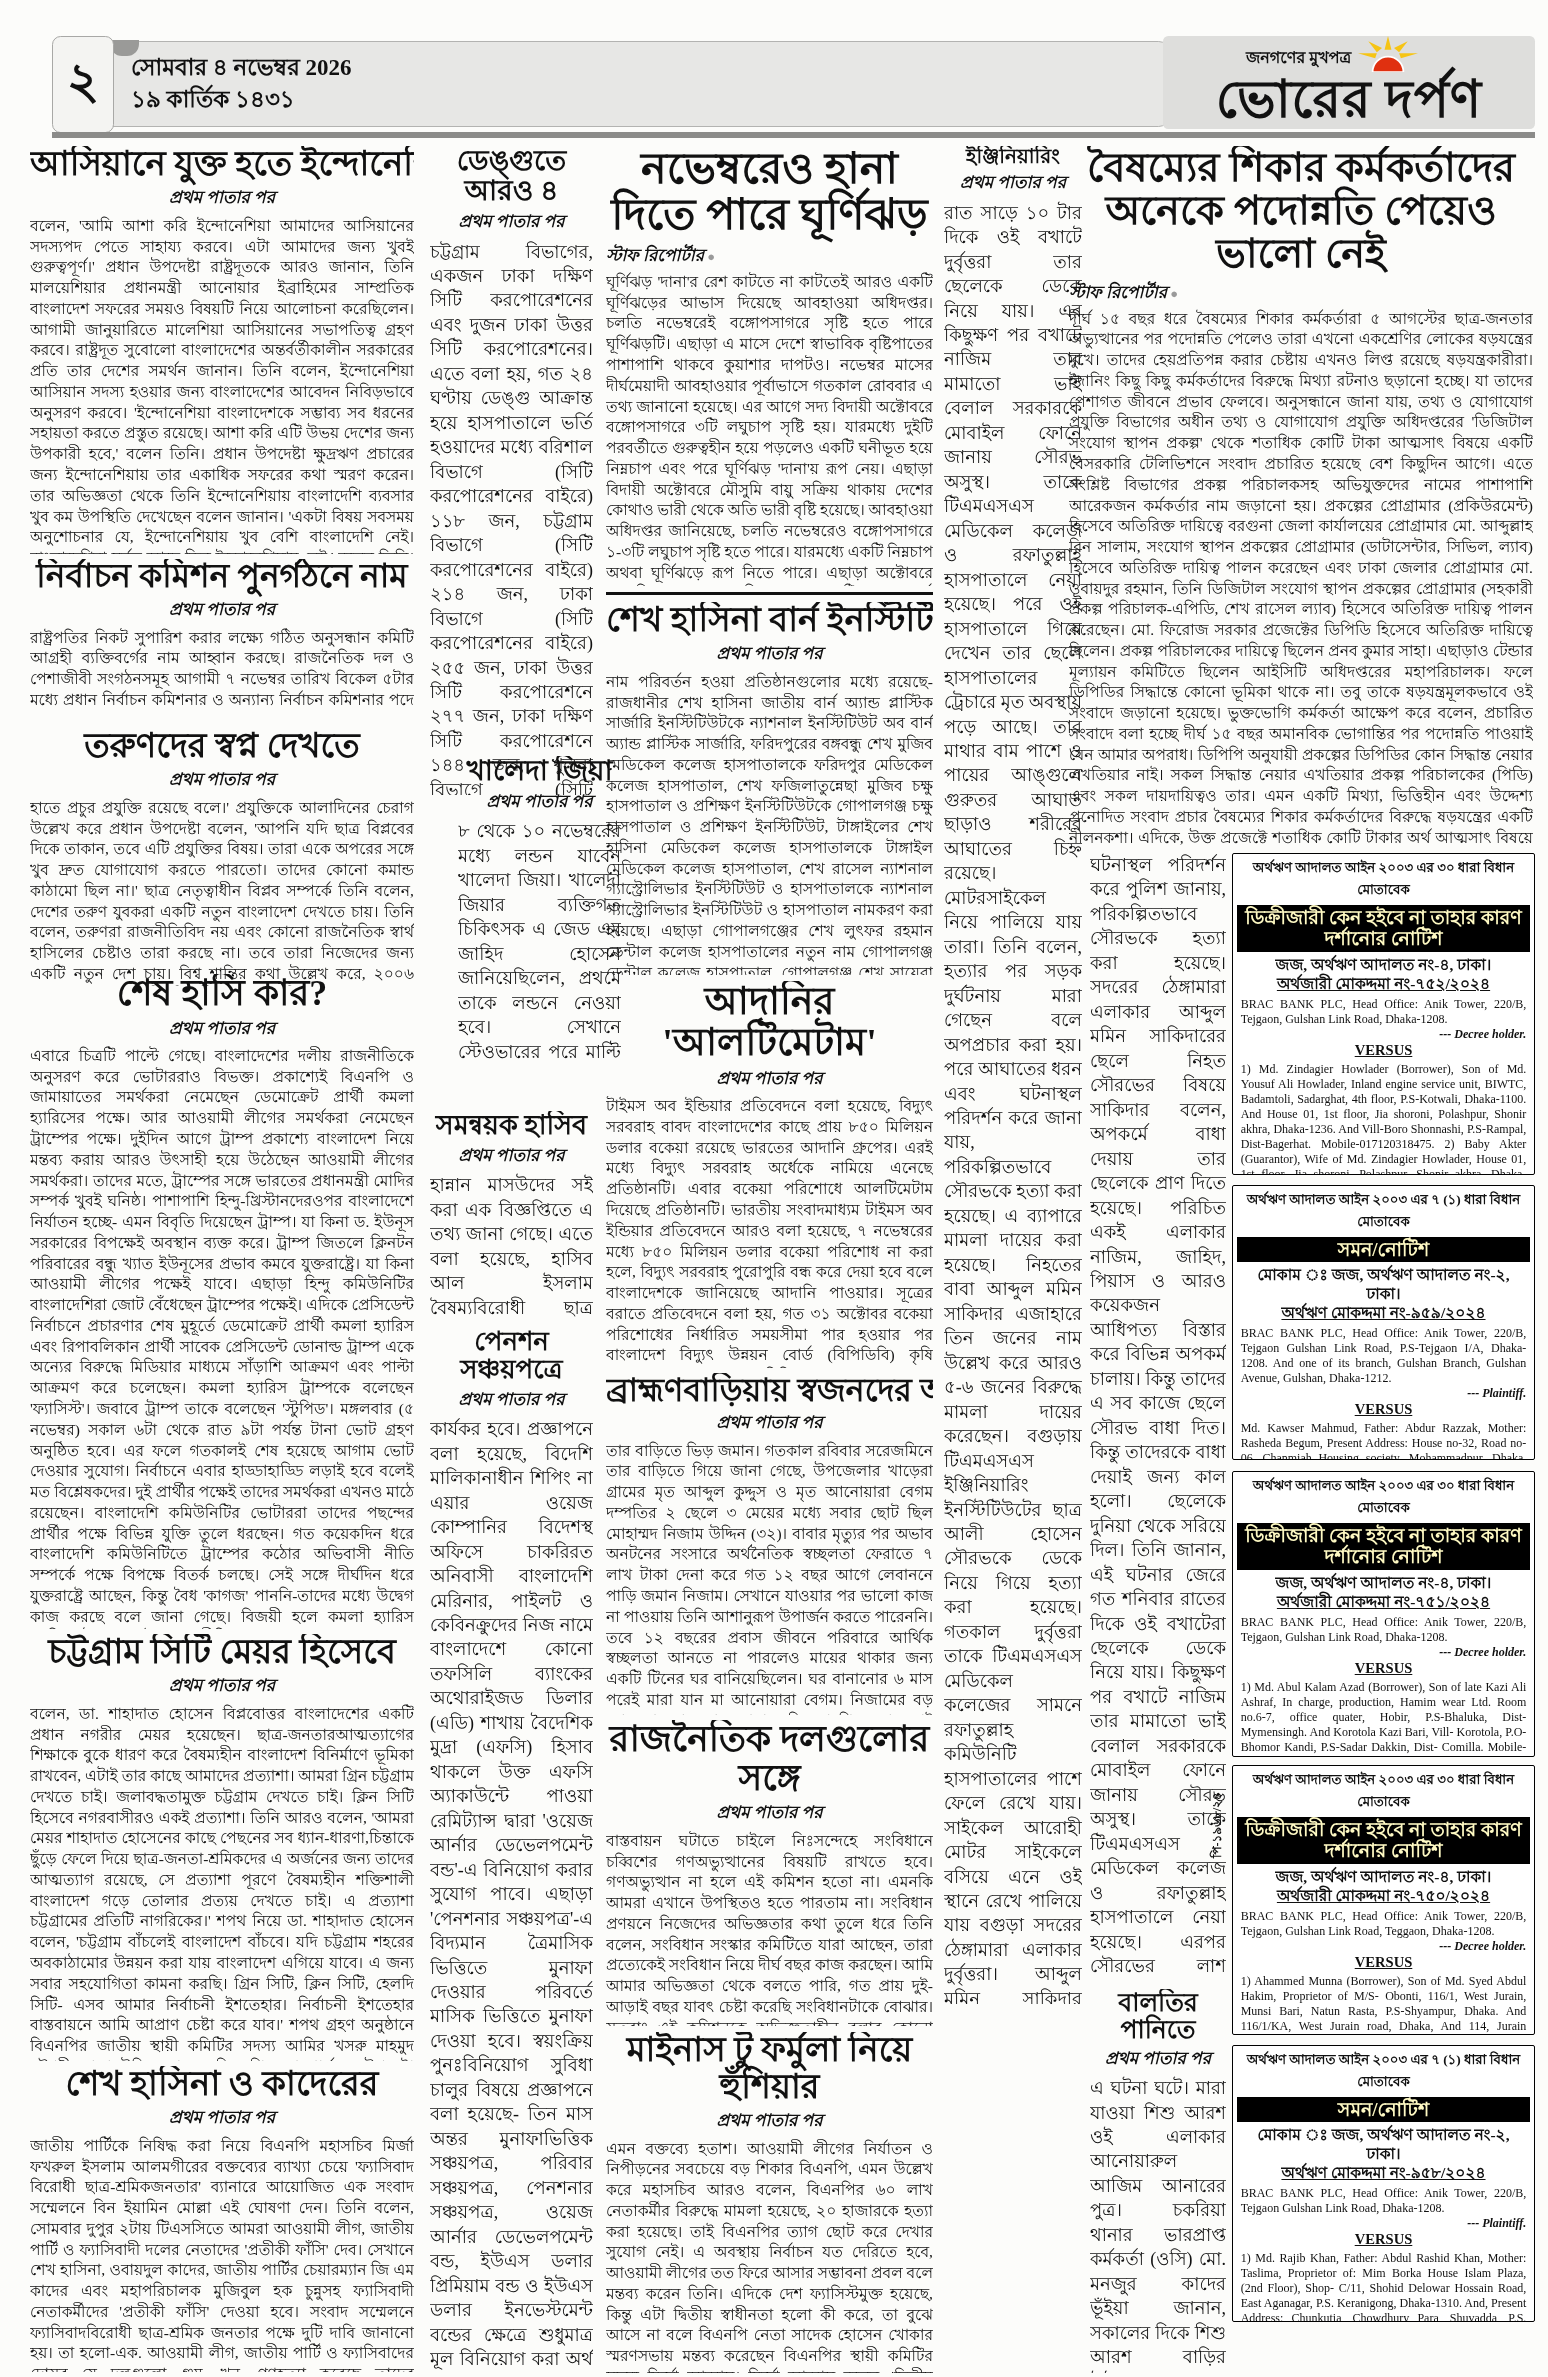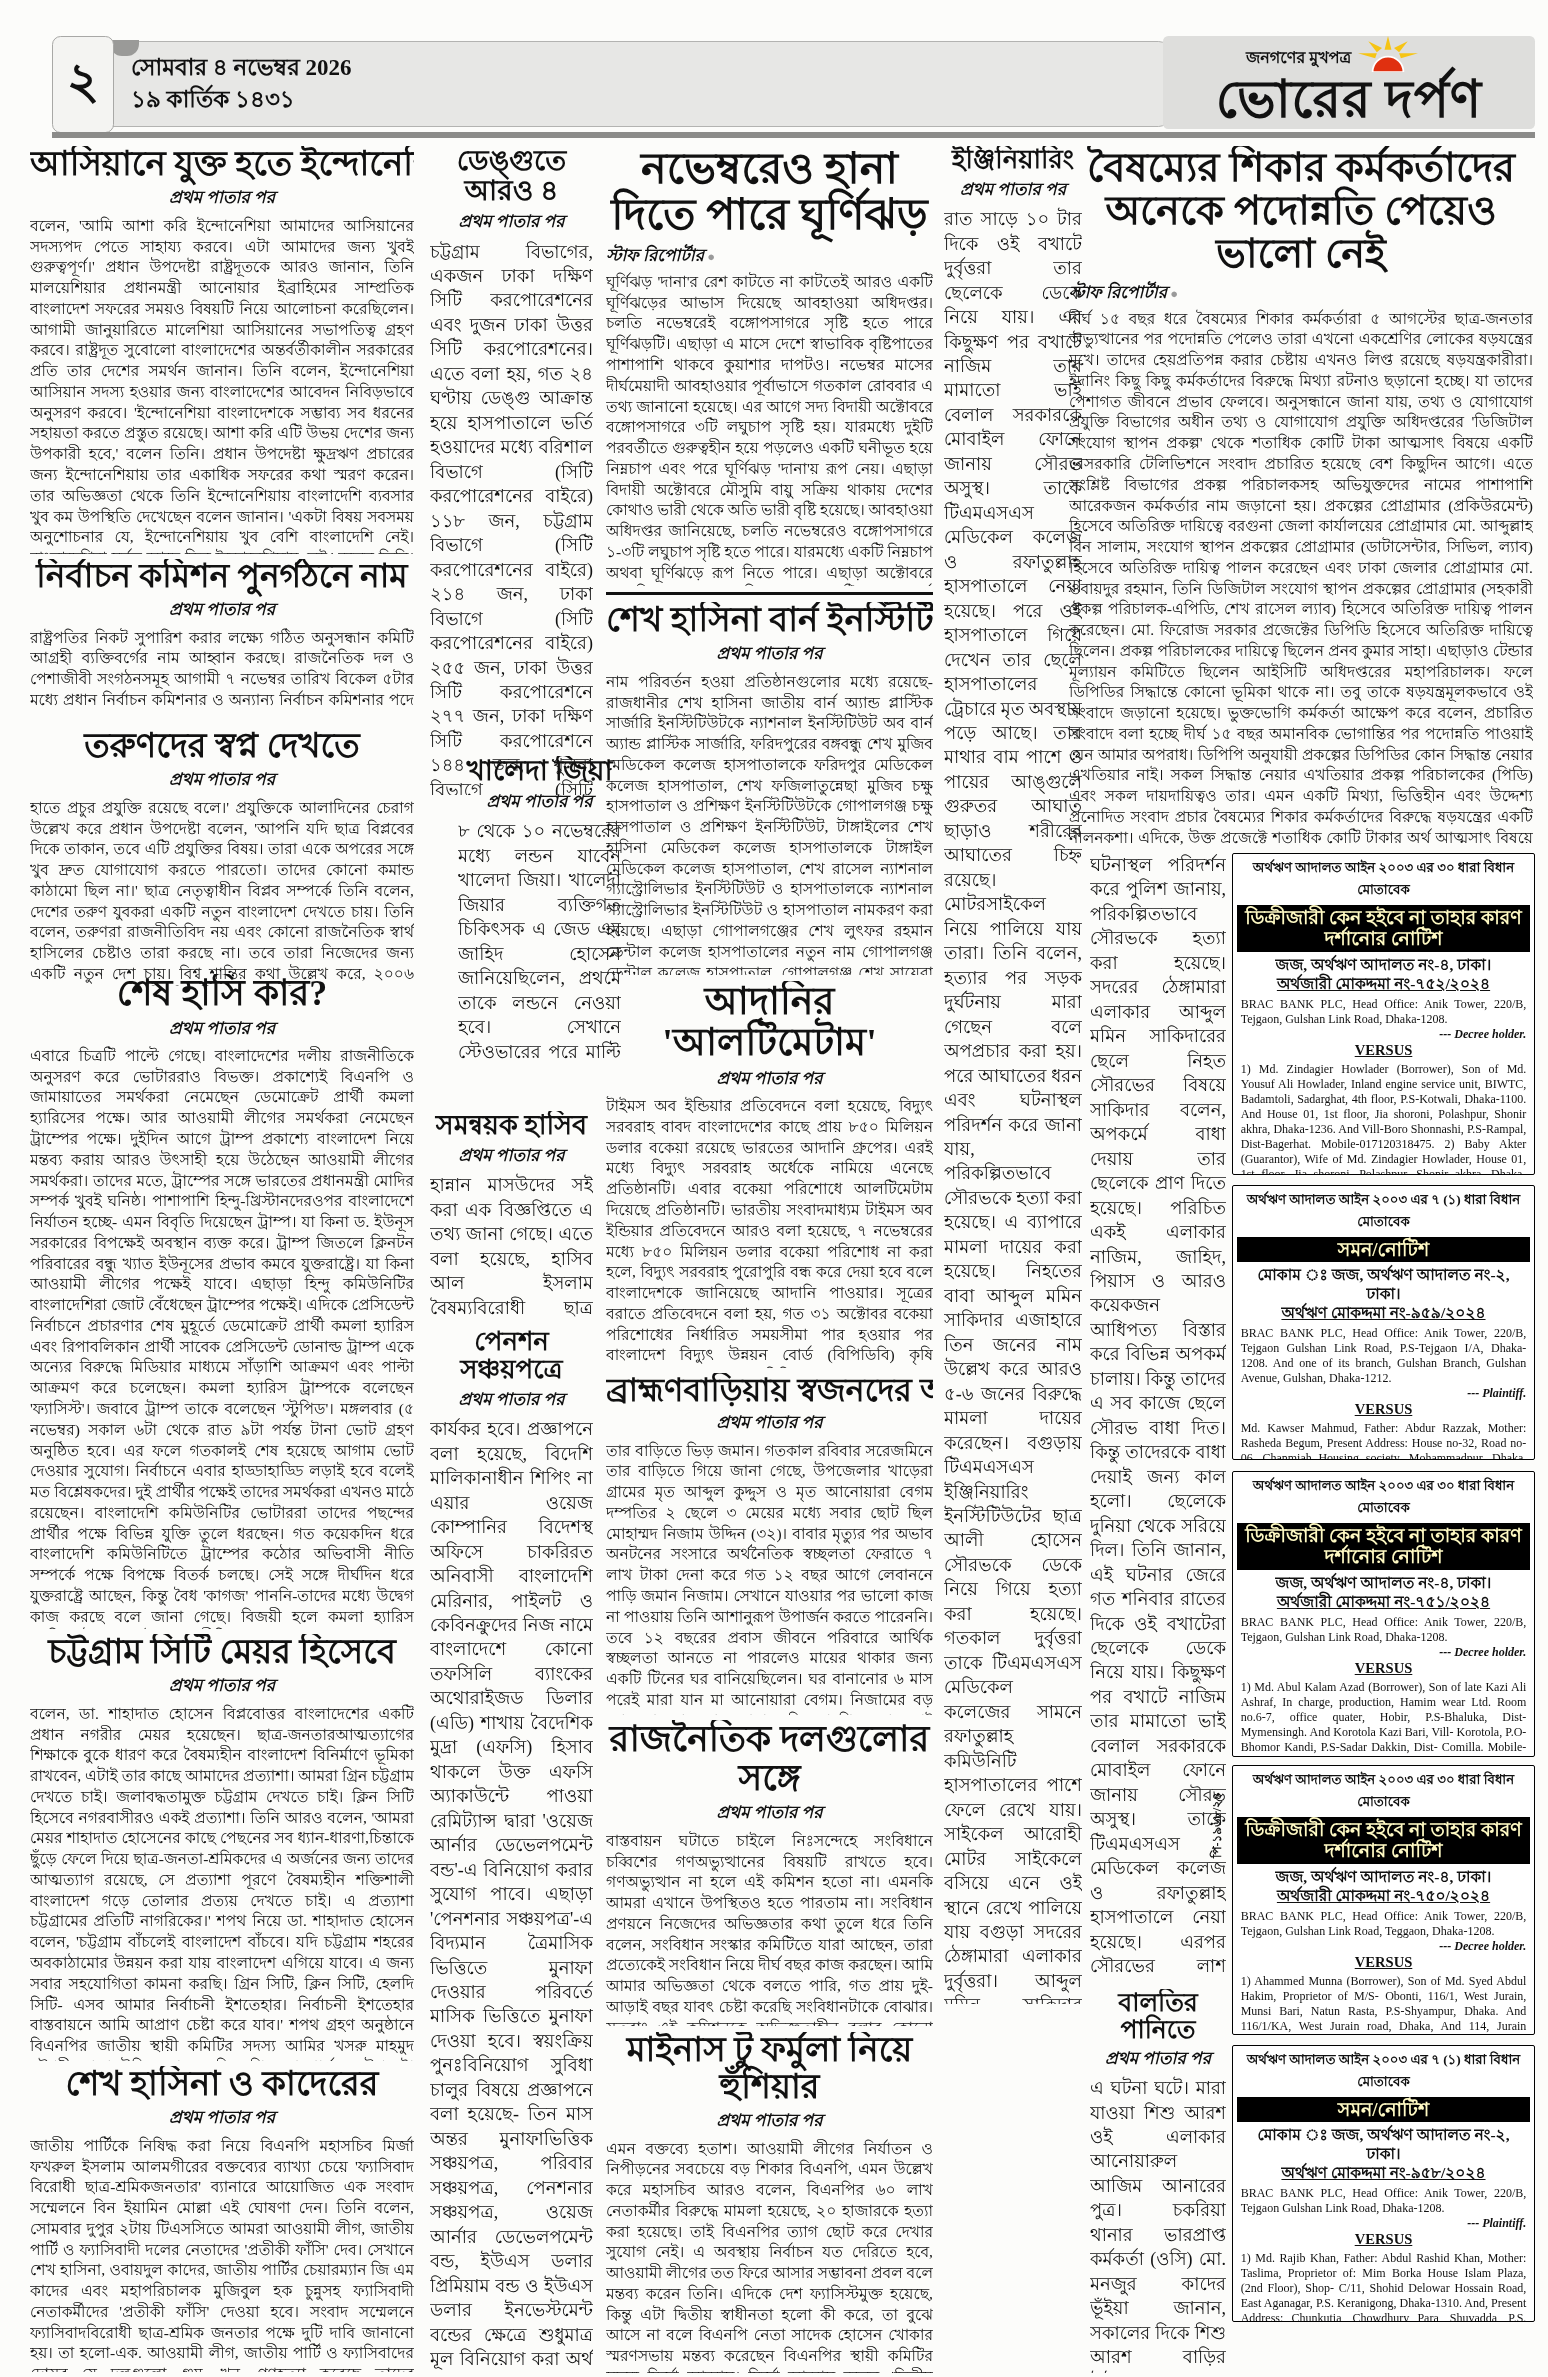--- a/index.html
+++ b/index.html
@@ -142,21 +142,21 @@
     <div class="kicker">প্রথম পাতার পর</div>
     <div class="body">বাস্তবায়ন ঘটাতে চাইলে নিঃসন্দেহে সংবিধানে চব্বিশের গণঅভ্যুত্থানের বিষয়টি রাখতে হবে। গণঅভ্যুত্থান না হলে এই কমিশন হতো না। এমনকি আমরা এখানে উপস্থিতও হতে পারতাম না। সংবিধান প্রণয়নে নিজেদের অভিজ্ঞতার কথা তুলে ধরে তিনি বলেন, সংবিধান সংস্কার কমিটিতে যারা আছেন, তারা প্রত্যেকেই সংবিধান নিয়ে দীর্ঘ বছর কাজ করছেন। আমি আমার অভিজ্ঞতা থেকে বলতে পারি, গত প্রায় দুই-আড়াই বছর যাবৎ চেষ্টা করেছি সংবিধানটাকে বোঝার। সুতরাং এই কমিশনকে অভিজ্ঞতাহীন বলার কোনো সুযোগ নেই। সংস্কার কমিশনের চেয়ারম্যান আরও বলেন, সংস্কারের মেয়াদ হবে ৫ বছর। এক ব্যক্তি দুইবারের বেশি প্রধানমন্ত্রী হতে পারবেন না। রাষ্ট্রীয় ও প্রতিষ্ঠানসমূহের বিকেন্দ্রীকরণ ও পর্যাপ্ত ক্ষমতায়ন; রাষ্ট্রীয়, সাংবিধানিক এবং আইন দ্বারা সৃষ্ট প্রতিষ্ঠানসমূহের কার্যকর স্বাধীনতা ও স্বায়ত্তশাসন নিশ্চিতকরণে প্রয়োজনীয় ব্যবস্থা গ্রহণ হবে সংবিধান সংস্কারের উদ্দেশ্য।</div>
   </div>
   <div class="article" style="left:606px;top:2032px;width:327px;height:341px;">
     <div class="hl" style="font-size:34px;">মাইনাস টু ফর্মুলা নিয়ে হুঁশিয়ার</div>
     <div class="kicker">প্রথম পাতার পর</div>
     <div class="body">এমন বক্তব্যে হতাশ। আওয়ামী লীগের নির্যাতন ও নিপীড়নের সবচেয়ে বড় শিকার বিএনপি, এমন উল্লেখ করে মহাসচিব আরও বলেন, বিএনপির ৬০ লাখ নেতাকর্মীর বিরুদ্ধে মামলা হয়েছে, ২০ হাজারকে হত্যা করা হয়েছে। তাই বিএনপির ত্যাগ ছোট করে দেখার সুযোগ নেই। এ অবস্থায় নির্বাচন যত দেরিতে হবে, আওয়ামী লীগের তত ফিরে আসার সম্ভাবনা প্রবল বলে মন্তব্য করেন তিনি। এদিকে দেশ ফ্যাসিস্টমুক্ত হয়েছে, কিন্তু এটা দ্বিতীয় স্বাধীনতা হলো কী করে, তা বুঝে আসে না বলে বিএনপি নেতা সাদেক হোসেন খোকার স্মরণসভায় মন্তব্য করেছেন বিএনপির স্থায়ী কমিটির সদস্য মির্জা আব্বাস। মির্জা আব্বাস বলেন, 'দ্বিতীয় স্বাধীনতা কে আবিষ্কার করল? আমরা ফ্যাসিস্টমুক্ত হয়ে গেছি, কিন্তু এটা দ্বিতীয় স্বাধীনতা হলো কী করে, বুঝে আসে না। আমরা দেশ স্বাধীন করেছি, অনেকবার পালিয়ে যাওয়ার সুযোগ পেয়েছি, কিন্তু দেশ ছেড়ে যাইনি। যদি কথা বলার থাকে আমরা বলব, তোমরা কারা?' তিনি বলেন, 'আজ যারা সংবিধান পরিবর্তন করতে লম্বা লম্বা কথা বলছেন, দেশ স্বাধীন করার সময় তারা কোথায় ছিলেন? সুযোগ থাকতেও মুক্তিযুদ্ধে যোগ দেননি তারা।' ফ্যাসিস্টমুক্ত হলেও দেশে এখন অনেকে নতুন ফ্যাসিবাদের মতো কথা বলছে মন্তব্য করে...</div>
   </div>
 
   <div class="article" style="left:944px;top:146px;width:138px;height:1858px;">
-    <div class="hl" style="font-size:26px;">ইঞ্জিনিয়ারিং</div>
+    <div class="hl" style="font-size:20px;">ইঞ্জিনিয়ারিং</div>
     <div class="kicker">প্রথম পাতার পর</div>
     <div class="body sm">রাত সাড়ে ১০ টার দিকে ওই বখাটে দুর্বৃত্তরা তার ছেলেকে ডেকে নিয়ে যায়। এর কিছুক্ষণ পর বখাটে নাজিম তার মামাতো ভাই বেলাল সরকারকে মোবাইল ফোনে জানায় সৌরভ অসুস্থ। তাকে টিএমএসএস মেডিকেল কলেজ ও রফাতুল্লাহ হাসপাতালে নেয়া হয়েছে। পরে ওই হাসপাতালে গিয়ে দেখেন তার ছেলে হাসপাতালের ট্রেচারে মৃত অবস্থায় পড়ে আছে। তার মাথার বাম পাশে ও পায়ের আঙ্গুলে গুরুতর আঘাত ছাড়াও শরীরের আঘাতের চিহ্ন রয়েছে। মোটরসাইকেল নিয়ে পালিয়ে যায় তারা। তিনি বলেন, হত্যার পর সড়ক দুর্ঘটনায় মারা গেছেন বলে অপপ্রচার করা হয়। পরে আঘাতের ধরন এবং ঘটনাস্থল পরিদর্শন করে জানা যায়, পরিকল্পিতভাবে সৌরভকে হত্যা করা হয়েছে। এ ব্যাপারে মামলা দায়ের করা হয়েছে। নিহতের বাবা আব্দুল মমিন সাকিদার এজাহারে তিন জনের নাম উল্লেখ করে আরও ৫-৬ জনের বিরুদ্ধে মামলা দায়ের করেছেন। বগুড়ায় টিএমএসএস ইঞ্জিনিয়ারিং ইনস্টিটিউটের ছাত্র আলী হোসেন সৌরভকে ডেকে নিয়ে গিয়ে হত্যা করা হয়েছে। গতকাল দুর্বৃত্তরা তাকে টিএমএসএস মেডিকেল কলেজের সামনে রফাতুল্লাহ কমিউনিটি হাসপাতালের পাশে ফেলে রেখে যায়। সাইকেল আরোহী মোটর সাইকেলে বসিয়ে এনে ওই স্থানে রেখে পালিয়ে যায় বগুড়া সদরের ঠেঙ্গামারা এলাকার দুর্বৃত্তরা। আব্দুল মমিন সাকিদার বলেন, নিহত সৌরভের বন্ধু পরিচিত একই এলাকার নাজিম, জাহিদ, পিয়াস ও আরও কয়েকজন আধিপত্য বিস্তার করে বিভিন্ন অপকর্ম চালায়। কিন্তু তাদের এ সব কাজে ছেলে সৌরভ বাধা দিত। কিন্তু তাদেরকে বাধা দেয়াই জন্য কাল হলো। ছেলেকে দুনিয়া থেকে সরিয়ে দিল। তিনি জানান, এই ঘটনার জেরে গত শনিবার রাতের দিকে ওই বখাটেরা ছেলেকে ডেকে নিয়ে যায়।</div>
   </div>
 
   <div class="article" style="left:1090px;top:853px;width:136px;height:1129px;">
     <div class="body sm">ঘটনাস্থল পরিদর্শন করে পুলিশ জানায়, পরিকল্পিতভাবে সৌরভকে হত্যা করা হয়েছে। সদরের ঠেঙ্গামারা এলাকার আব্দুল মমিন সাকিদারের ছেলে নিহত সৌরভের বিষয়ে সাকিদার বলেন, অপকর্মে বাধা দেয়ায় তার ছেলেকে প্রাণ দিতে হয়েছে। পরিচিত একই এলাকার নাজিম, জাহিদ, পিয়াস ও আরও কয়েকজন আধিপত্য বিস্তার করে বিভিন্ন অপকর্ম চালায়। কিন্তু তাদের এ সব কাজে ছেলে সৌরভ বাধা দিত। কিন্তু তাদেরকে বাধা দেয়াই জন্য কাল হলো। ছেলেকে দুনিয়া থেকে সরিয়ে দিল। তিনি জানান, এই ঘটনার জেরে গত শনিবার রাতের দিকে ওই বখাটেরা ছেলেকে ডেকে নিয়ে যায়। কিছুক্ষণ পর বখাটে নাজিম তার মামাতো ভাই বেলাল সরকারকে মোবাইল ফোনে জানায় সৌরভ অসুস্থ। তাকে টিএমএসএস মেডিকেল কলেজ ও রফাতুল্লাহ হাসপাতালে নেয়া হয়েছে। এরপর সৌরভের লাশ হাসপাতালের সামনে রেখে মোটরসাইকেলে পালিয়ে যায় তারা। তিনি বলেন, সৌরভের মাথা ও পায়ের আঙুলে আঘাতের চিহ্ন রয়েছে। তার লাশ ময়নাতদন্তে দেওয়া হয়েছে। ধারণা করা হচ্ছে, রড জাতীয় কিছু দিয়ে আঘাত করা হয়েছে। মাথা ও পায়ের আঙুলে প্রাণ যাওয়ার মতো চিহ্ন রয়েছে। তিনি বলেন, সৌরভকে হত্যার পর সড়ক দুর্ঘটনায় তিনি মারা গেছেন বলে অপপ্রচার করা হয়। আঘাতের ধরন এবং ঘটনাস্থল পরিদর্শনে জানা যায়, পূর্বশত্রুতার জেরে পরিকল্পিতভাবে তাকে হত্যা করা হতে পারে বলে ধারণা পুলিশের। এ ব্যাপারে মামলা দায়ের করা হয়েছে। তবে গত রাত ৮ টা পর্যন্ত কেউ গ্রেপ্তার হয়নি।</div>
   </div>
   <div class="article" style="left:1090px;top:1989px;width:136px;height:384px;">
     <div class="hl" style="font-size:25px;">বালতির পানিতে</div>
     <div class="kicker">প্রথম পাতার পর</div>

